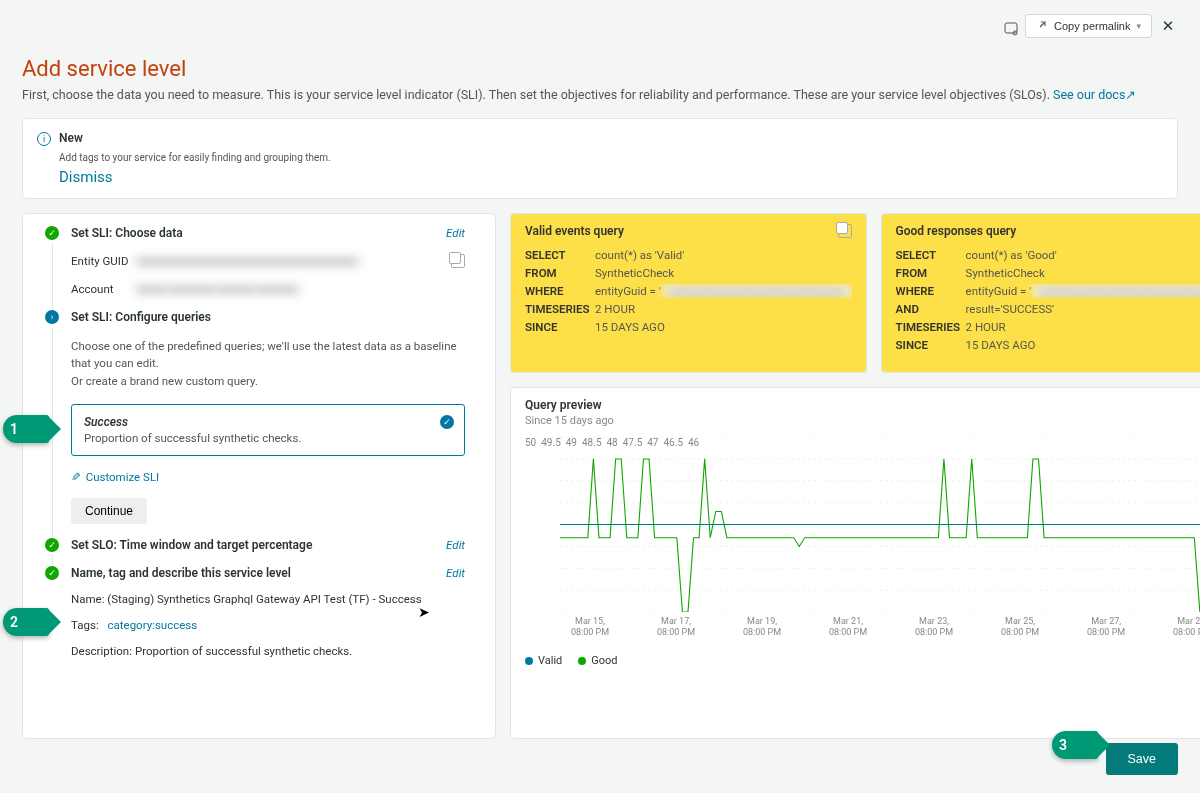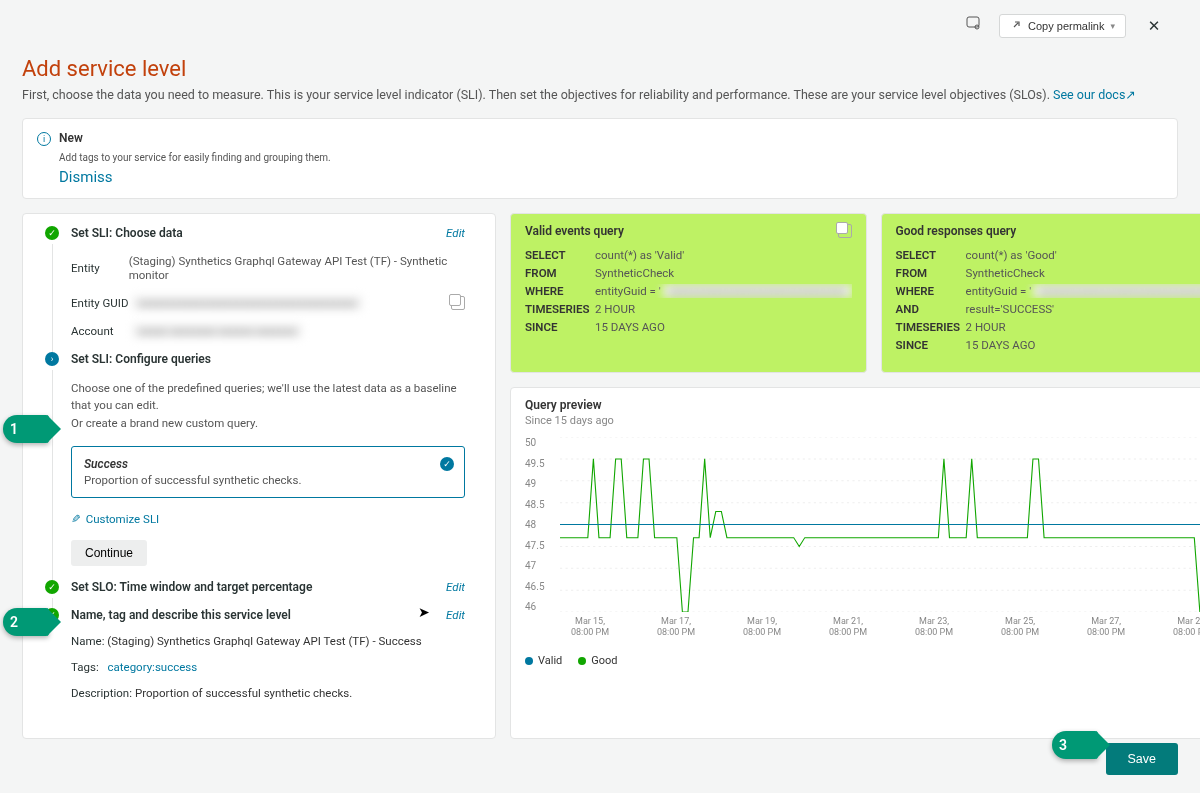--- a/index.html
+++ b/index.html
@@ -9,22 +9,22 @@
     color: #333;
     background: #f4f5f5;
     width: 1200px;
     height: 793px;
     overflow: hidden;
     position: relative;
   }
   
   .topbar {
     position: absolute;
-    top: 14px; right: 34px;
-    display: flex; align-items: flex-start; gap: 16px;
+    top: 14px; right: 20px;
+    display: flex; align-items: flex-end; gap: 4px;
   }
   .icon-btn {
     width: 18px; height: 18px;
     display: inline-flex; align-items: center; justify-content: center;
     color: #555; cursor: pointer; font-size: 14px;
   }
   .permalink-btn {
     display: inline-flex; align-items: center; gap: 6px;
     background: #fff;
     border: 1px solid #d5d7d7;
@@ -248,21 +248,21 @@
   .name-row .label { display: inline; color: #2a3434; }
   .tag-link { color: #0078a0; cursor: pointer; margin-left: 6px; }
 
   
   .query-row {
     display: flex; gap: 14px;
     height: 160px;
   }
   .query-box {
     flex: 1;
-    background: #bef264;
+    background: #fde047;
     border: 1px solid #e3e4e4;
     border-radius: 4px;
     padding: 10px 14px;
   }
   .query-box .q-head {
     display: flex; justify-content: space-between; align-items: center;
     margin-bottom: 10px;
   }
   .query-box .q-title {
     font-size: 12px; font-weight: 600;
@@ -287,21 +287,21 @@
   .chart-title { font-size: 12px; font-weight: 600; }
   .chart-sub { font-size: 11px; color: #888; margin-top: 2px; }
   .chart-area {
     position: relative;
     margin-top: 10px;
     height: 195px;
   }
   .y-axis {
     position: absolute; left: 0; top: 0; bottom: 20px;
     width: 32px;
-    display: flex; flex-direction: column; justify-content: space-between;
+    display: flex; flex-direction: row; justify-content: space-between;
     font-size: 10px; color: #888;
     text-align: left;
   }
   .y-axis span { padding-right: 5px; }
   .plot {
     position: absolute; left: 35px; right: 0; top: 0; bottom: 20px;
   }
   .x-axis {
     position: absolute; left: 35px; right: 0; bottom: -12px; height: 28px;
     display: flex; justify-content: space-between;
@@ -413,24 +413,20 @@
 
 <div class="main">
   <div class="left-panel">
 
     <div class="step">
       <span class="step-icon">✓</span>
       <span class="step-line"></span>
       <div class="step-head">
         <span class="step-title">Set SLI: Choose data</span>
         <span class="edit-link">Edit</span>
-      </div>
-      <div class="detail-row">
-        <span class="detail-label">Entity</span>
-        <span class="detail-value">(Staging) Synthetics Graphql Gateway API Test (TF) - Synthetic monitor</span>
       </div>
       <div class="detail-row">
         <span class="detail-label">Entity GUID</span>
         <span class="detail-value blur">xxxxxxxxxxxxxxxxxxxxxxxxxxxxxxxxxxxxxx</span>
         <span class="copy-ico"></span>
       </div>
       <div class="detail-row">
         <span class="detail-label">Account</span>
         <span class="detail-value blur">xxxxx  xxxxxxxx xxxxxx  xxxxxxx</span>
       </div>

